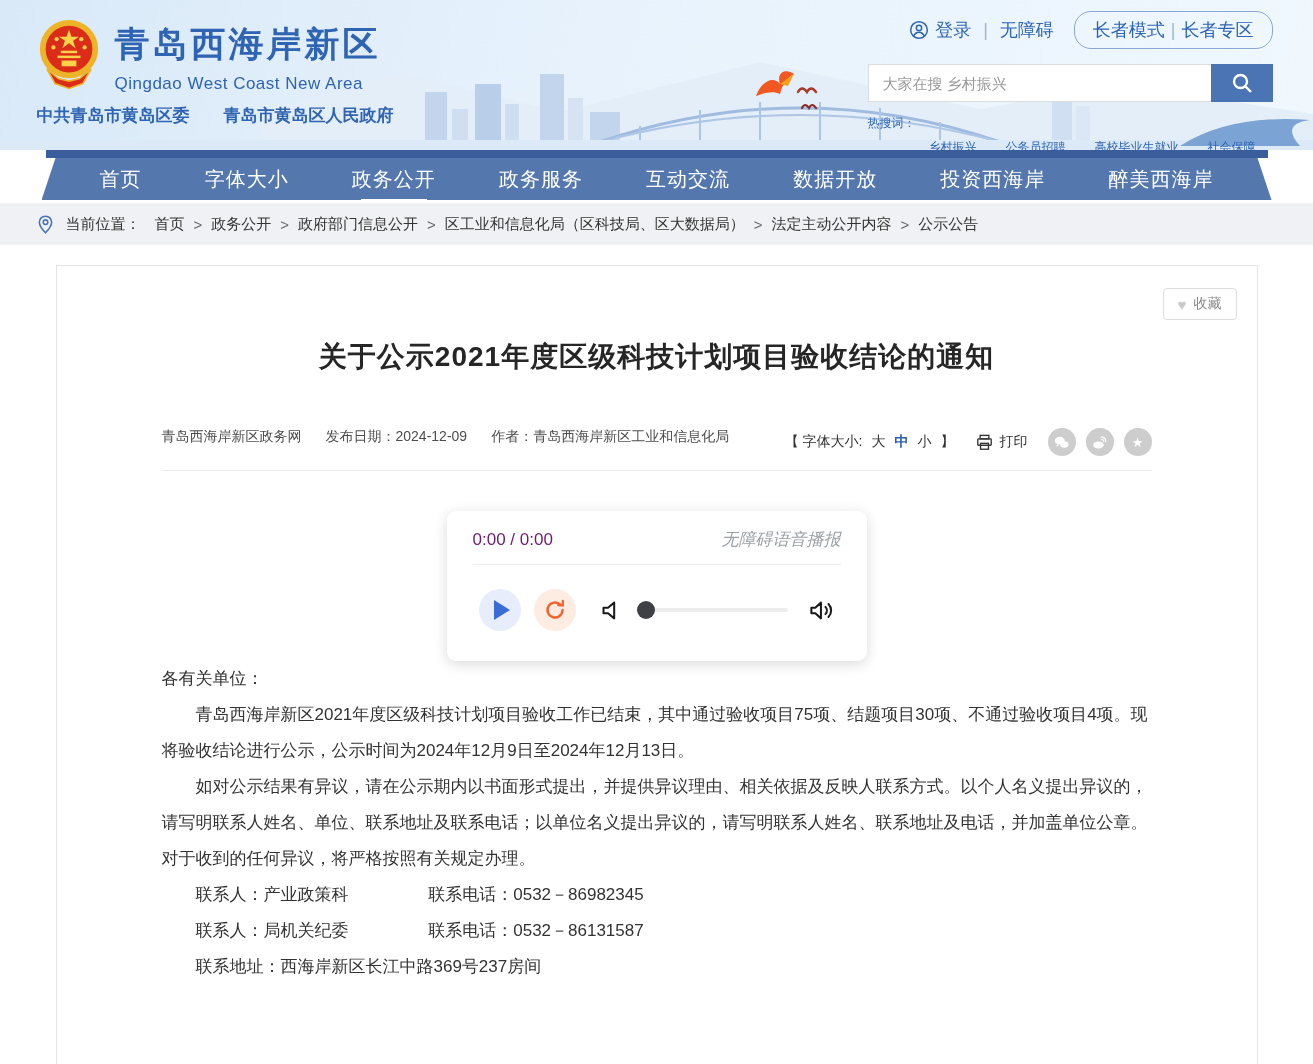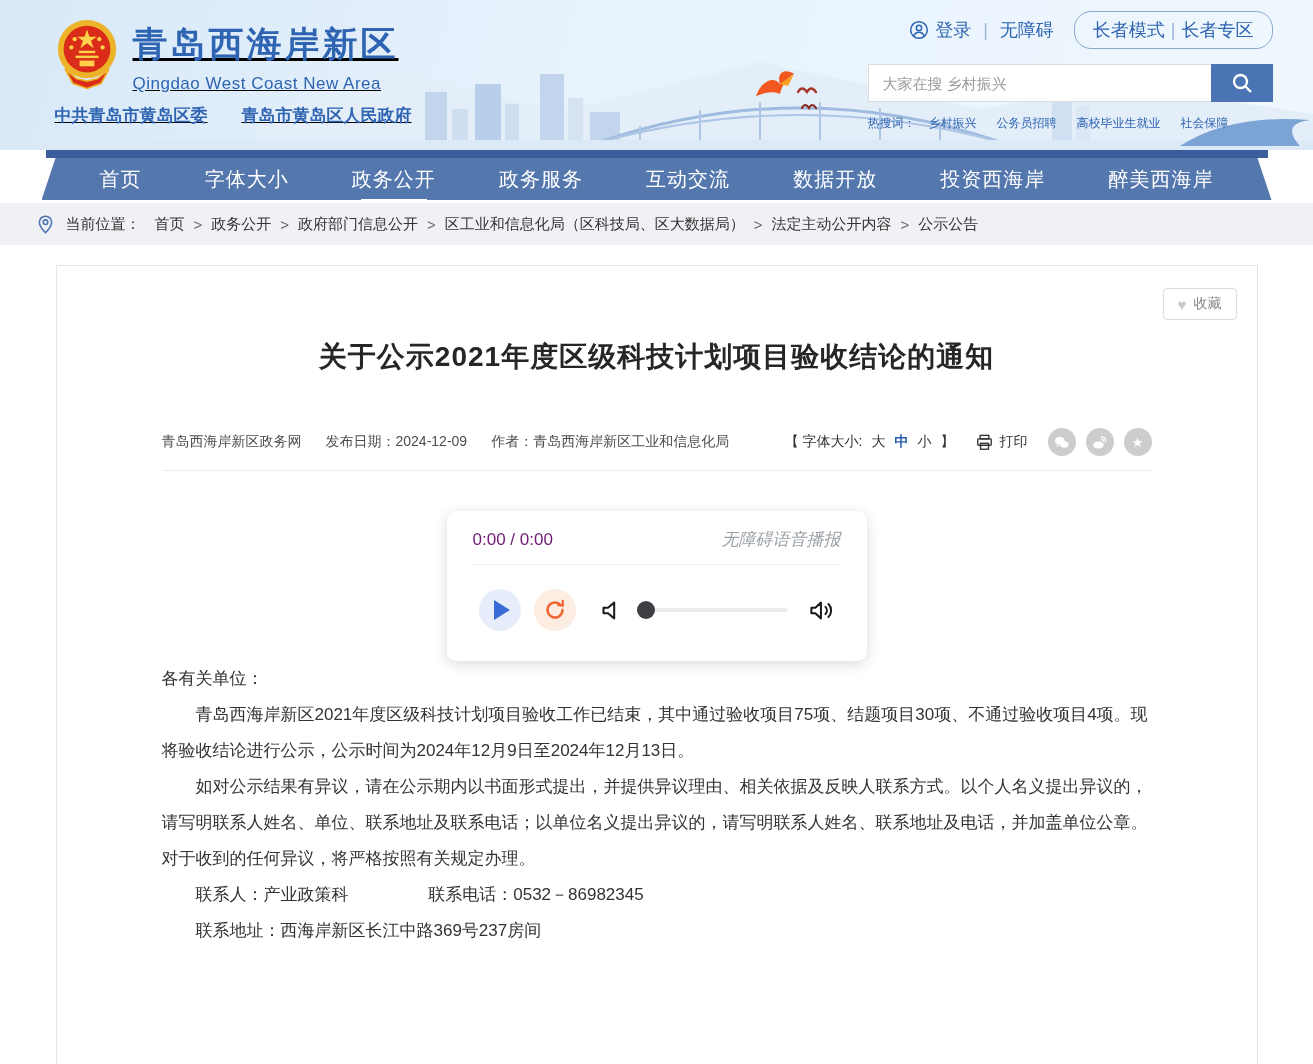--- a/index.html
+++ b/index.html
@@ -5,21 +5,21 @@
   * { margin:0; padding:0; box-sizing:border-box; }
   html,body { width:1313px; height:1064px; overflow:hidden; background:#fff;
     font-family:"Liberation Sans","DejaVu Sans",sans-serif; }
 
   
   .header { position:relative; height:150px;
     background:linear-gradient(105deg,#d9e9f8 0%,#e7f2fc 45%,#f0f8fe 100%); overflow:hidden; }
   .skyline { position:absolute; left:0; bottom:0; width:100%; height:96px; }
   .birds { position:absolute; left:742px; top:66px; }
   .header-inner { position:relative; width:1244px; margin:0 auto; height:100%; }
-  .logo-block { position:absolute; left:20px; top:13px;text-decoration:underline; }
+  .logo-block { position:absolute; left:2px; top:13px; }
   .logo-row { display:flex; align-items:flex-start; }
   .emblem { width:64px; height:78px; margin-top:2px; }
   .site-titles { margin-left:14px; margin-top:8px; }
   .site-name { font-size:35px; font-weight:bold; color:#2e64b2; letter-spacing:3px; }
   .site-name-en { font-size:17px; color:#2e64b2; margin-top:6px; letter-spacing:.5px; }
   .org-line { display:flex; gap:34px; margin-top:10px; font-size:17px; font-weight:bold; color:#2e64b2; }
   .header-right { position:absolute; right:6px; top:11px; width:405px; }
   .top-links { display:flex; justify-content:flex-end; align-items:center; gap:12px;
     color:#2e64b2; font-size:18px; }
   .top-link { display:flex; align-items:center; gap:6px; cursor:pointer; }
@@ -61,21 +61,21 @@
 
   
   .card { width:1202px; margin:20px auto 0; background:#fff; border:1px solid #e4e4e4;
     position:relative; min-height:800px; padding:0 105px 60px; }
   .collect-btn { position:absolute; top:22px; right:20px; display:flex; align-items:center; gap:7px;
     border:1px solid #ddd; border-radius:4px; padding:6px 14px; font-size:14px; color:#888;
     background:#fff; cursor:pointer; }
   .collect-btn .heart { color:#c9c9c9; font-size:15px; }
   .article-title { margin-top:72px; text-align:center; font-size:28px; font-weight:600; color:#262626;
     letter-spacing:1px; }
-  .meta-row { margin-top:52px; display:flex; justify-content:space-between; align-items:center;
+  .meta-row { margin-top:52px; display:flex; justify-content:space-between; 
     font-size:14px; color:#4d4d4d; padding-bottom:14px; border-bottom:1px solid #ebebeb; }
   .meta-left { display:flex; gap:24px; }
   .meta-right { display:flex; align-items:center; gap:20px; }
   .font-size-ctl { display:flex; align-items:center; gap:9px; color:#333; }
   .fs-opt { cursor:pointer; }
   .fs-opt.current { color:#2a5db0; font-weight:bold; }
   .print-btn { display:flex; align-items:center; gap:6px; color:#333; cursor:pointer; }
   .share-icons { display:flex; gap:10px; }
   .share-circle { width:28px; height:28px; border-radius:50%; background:#cdcdcd; display:flex;
     align-items:center; justify-content:center; cursor:pointer; color:#fff; font-size:13px; }
@@ -193,21 +193,21 @@
         <button class="search-btn">
           <svg width="24" height="24" viewBox="0 0 24 24" fill="none" stroke="#fff" stroke-width="2.4">
             <circle cx="10.5" cy="10.5" r="6.5"></circle>
               <path d="M15.5 15.5L21 21"></path>
           </svg>
         </button>
       </div>
 
       <div class="hot-row">
         <span class="hot-label">热搜词：</span>
-        <span style="display:flex;gap:20px;">
+        <span style="display:flex;gap:29px;margin-top:24px;">
 
         <span class="hot-word">乡村振兴</span>
             <span class="hot-word">公务员招聘</span>
             <span class="hot-word">高校毕业生就业</span>
             <span class="hot-word">社会保障</span>
           </span>
       </div>
     </div>
   </div>
 </div>
@@ -398,20 +398,28 @@
         <div class="contact-row">
           <span class="pair">
             <span>联系人：</span><span>产业政策科</span>
           </span>
           <span class="pair2">
             <span>联系电话：</span><span>0532－86982345</span>
           </span>
         </div>
 
 
+        <div class="contact-row">
+          <span class="pair">
+            <span>联系人：</span><span>局机关纪委</span>
+          </span>
+          <span class="pair2">
+            <span>联系电话：</span><span>0532－86131587</span>
+          </span>
+        </div>
 
         <div class="contact-row">
           <span class="pair">
             <span>联系地址：</span><span>西海岸新区长江中路369号237房间</span>
           </span>
           <span class="pair2">
             <span></span><span></span>
           </span>
         </div>
       </div>

